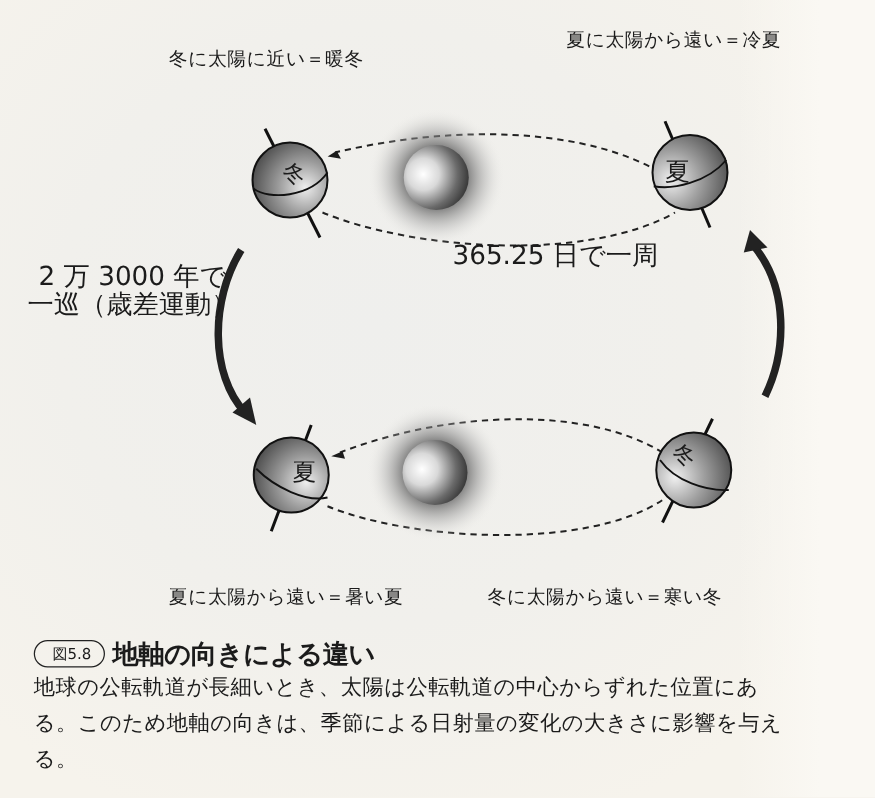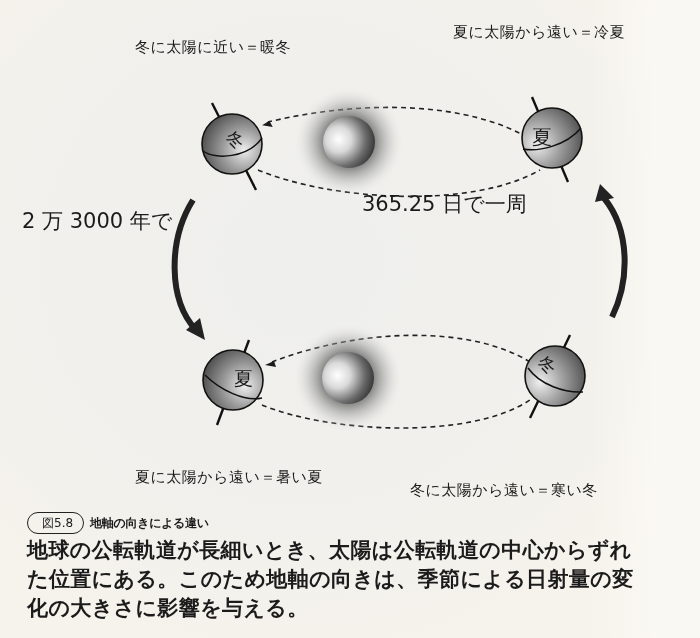--- a/index.html
+++ b/index.html
@@ -27,21 +27,21 @@
     .label {
       position: absolute;
       font-size: 15px;
       letter-spacing: 0.5px;
       white-space: nowrap;
       line-height: 1;
     }
     #lbl-tl { left: 135px; top: 40px; }
     #lbl-tr { left: 425px; top: 25px; margin-left: 28px; }
     #lbl-bl { left: 135px; top: 470px; }
-    #lbl-br { left: 410px; top: 470px; margin-top: 13px; }
+    #lbl-br { left: 390px; top: 470px; }
     .center-block {
       position: absolute;
       text-align: center;
       font-size: 21px;
       line-height: 22px;
       white-space: nowrap;
     }
     #annual { left: 362px; top: 193px; }
     #precession { left: 22px; top: 210px; text-align: center; }
     svg.diagram {
@@ -63,30 +63,29 @@
       border-radius: 12px;
       padding: 0 10px 0 14px;
       font-size: 12px;
       line-height: 20px;
       height: 20px;
       margin-right: 6px;
     }
     .caption-title {
       font-family: "DejaVu Sans", sans-serif;
       font-weight: bold;
-      font-size: 12px;
+      font-size: 21px;
       letter-spacing: -0.3px;
     }
     .caption-body {
-      font-size: 21px;
+      font-size: 17px;
       line-height: 29px;
       letter-spacing: 0.4px;
       margin-top: 2px;
       width: 612px;
-      font-weight: bold;
     }
   </style>
 </head>
 <body>
 
 <div class="page-bg"></div>
 <div class="scan-edge"></div>
 
 <svg class="diagram" width="700" height="638" viewBox="0 0 700 638">
   <defs>
@@ -176,20 +175,21 @@
 <div class="label" id="lbl-tr">夏に太陽から遠い＝冷夏</div>
 <div class="label" id="lbl-bl">夏に太陽から遠い＝暑い夏</div>
 <div class="label" id="lbl-br">冬に太陽から遠い＝寒い冬</div>
 
 <div class="center-block" id="annual">
   <div>365.25 日で一周</div>
 </div>
 
 <div class="center-block" id="precession">
   <div>2 万 3000 年で</div>
+  <div>一巡（歳差運動）</div>
 </div>
 
 <div class="caption">
   <div class="caption-head">
     <span class="fig-badge">図5.8</span>
     <span class="caption-title">地軸の向きによる違い</span>
   </div>
   <div class="caption-body">地球の公転軌道が長細いとき、太陽は公転軌道の中心からずれた位置にある。このため地軸の向きは、季節による日射量の変化の大きさに影響を与える。</div>
 </div>
 

